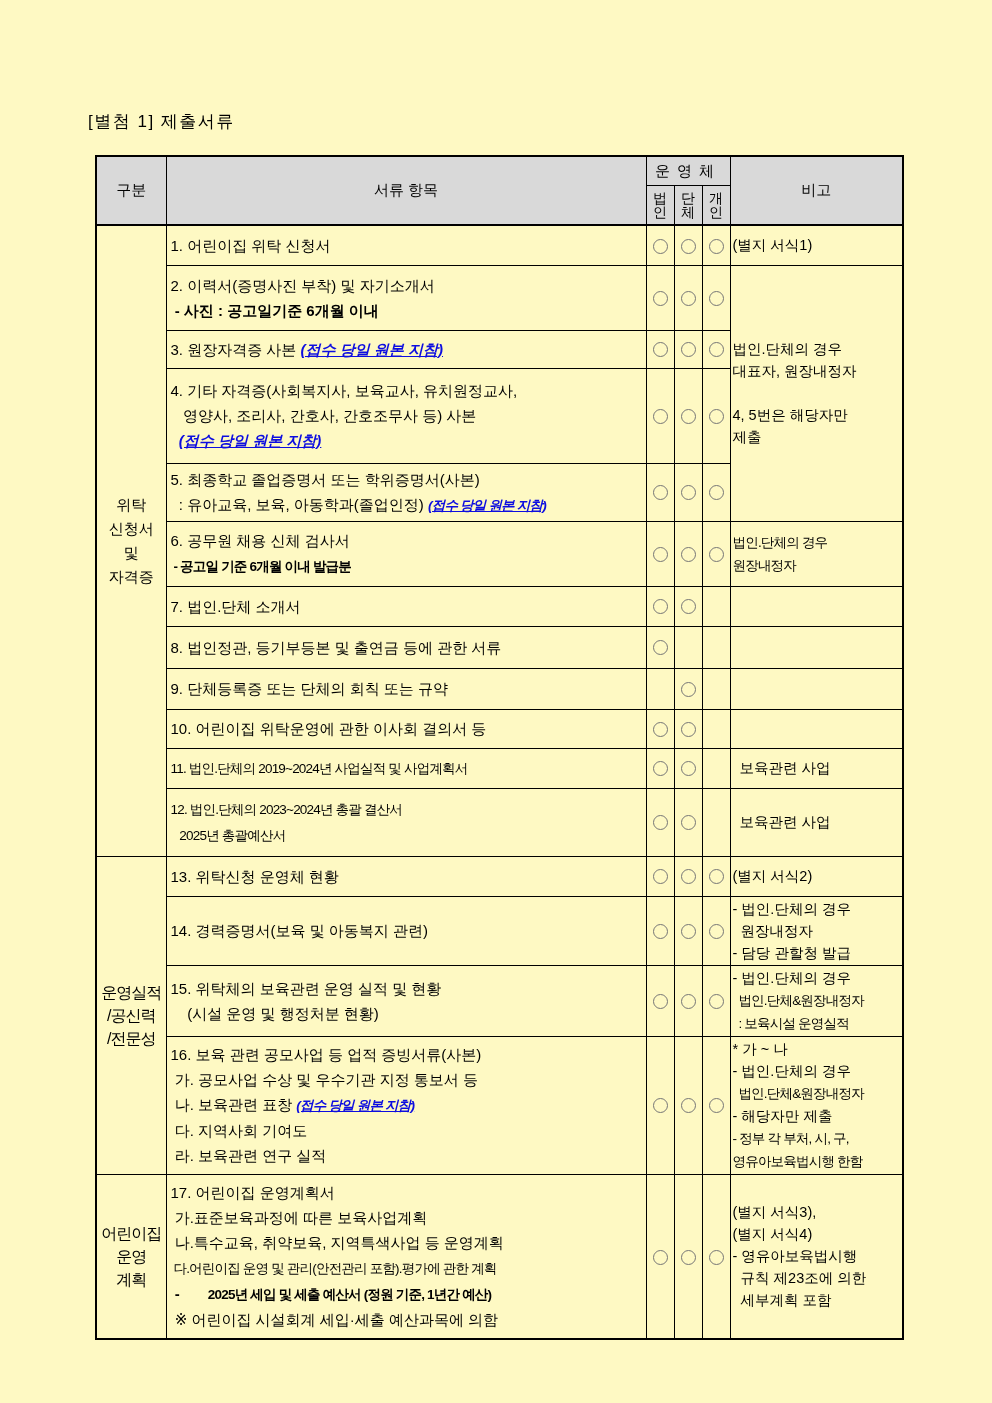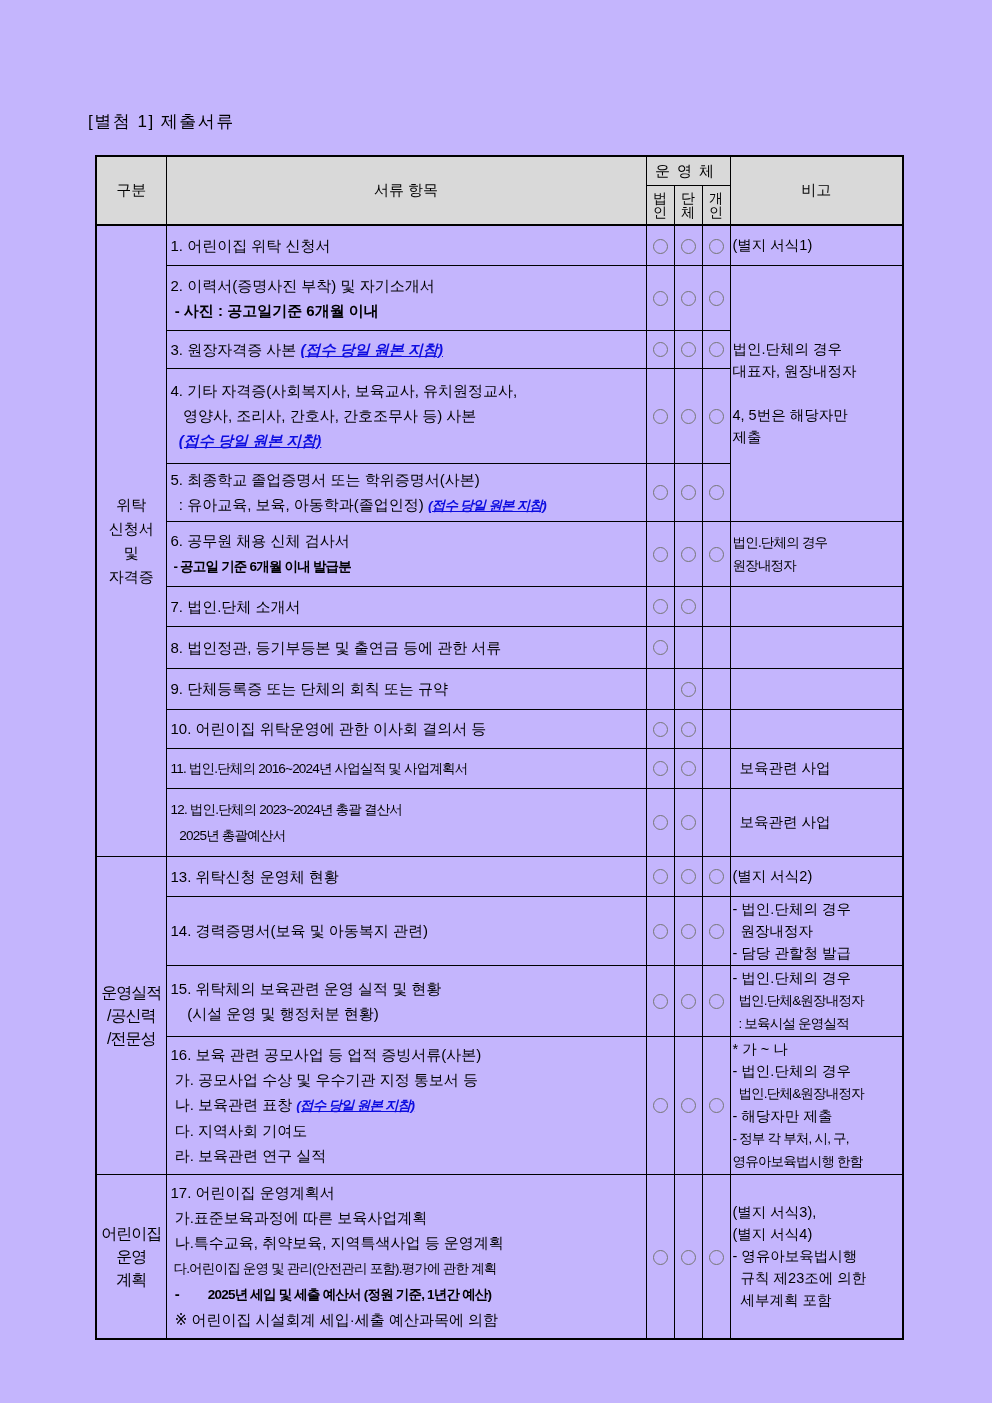--- a/index.html
+++ b/index.html
@@ -1,16 +1,16 @@
 <!DOCTYPE html>
 <html><head>
 <meta charset="utf-8">
 <style>
   html,body{margin:0;padding:0;background:#ffffff;}
-  .page{position:relative;width:992px;height:1403px;background:#c4b5fd;
+  .page{position:relative;width:992px;height:1403px;background:#fef9c3;
         font-family:"Liberation Sans","DejaVu Sans",sans-serif;color:#000;}
   .title{position:absolute;left:88px;top:110px;font-size:17px;letter-spacing:1.5px;}
   table.doc{position:absolute;left:95px;top:155px;border-collapse:collapse;table-layout:fixed;
             border:2px solid #000;}
   .doc th,.doc td{border:1px solid #000;padding:0;vertical-align:middle;}
   .doc thead th{background:#d9d9d9;font-weight:normal;font-size:15px;}
   .doc thead th.bb{border-bottom:2px solid #000;}
   th.opgroup{letter-spacing:7px;height:28px;}
   tr.subhdr th{height:38px;font-size:14px;}
   tr.subhdr .vch{display:block;line-height:14px;}
@@ -173,21 +173,21 @@
           <td class="item">
             <div class="line "><span class="seg ">10. 어린이집 위탁운영에 관한 이사회 결의서 등</span></div>
           </td>
           <td class="circ"><span class="circle"></span></td>
           <td class="circ"><span class="circle"></span></td>
           <td class="circ"></td>
           <td class="remark" rowspan="1"></td>
         </tr>
         <tr style="height: 40px;">
           <td class="item">
-            <div class="line "><span class="seg c">11. 법인.단체의 2016~2024년 사업실적 및 사업계획서</span></div>
+            <div class="line "><span class="seg c">11. 법인.단체의 2019~2024년 사업실적 및 사업계획서</span></div>
           </td>
           <td class="circ"><span class="circle"></span></td>
           <td class="circ"><span class="circle"></span></td>
           <td class="circ"></td>
           <td class="remark pad" rowspan="1">
             <div class="line "><span class="seg ">보육관련 사업</span></div>
           </td>
         </tr>
         <tr style="height: 68px;">
           <td class="item">

